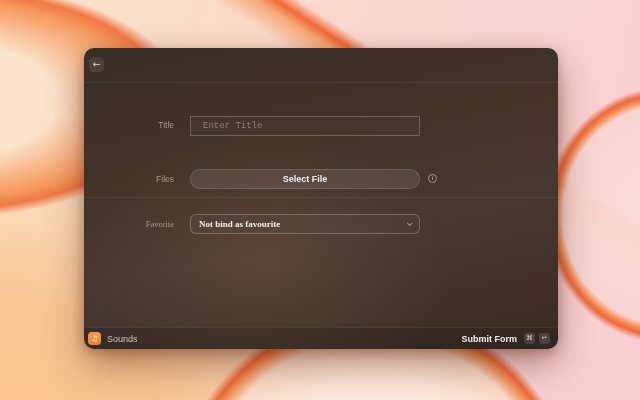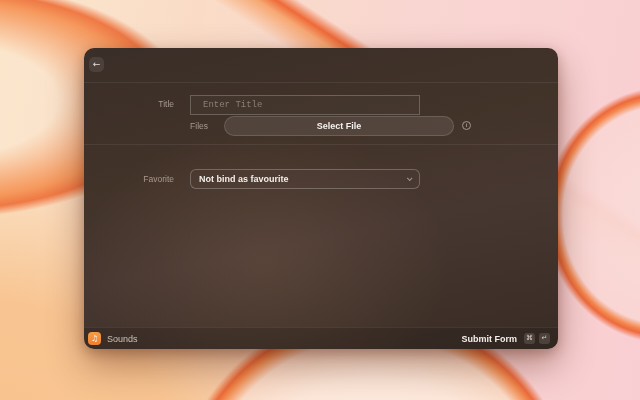--- a/index.html
+++ b/index.html
@@ -79,23 +79,23 @@
   .form-row { display: flex; align-items: center; }
   .form-label {
     width: 106px; flex: none;
     padding-right: 16px;
     text-align: right;
     font-size: 8.5px; color: #a89a8f;
     line-height: 20px;
   }
   .form-control { width: 230px; flex: none; position: relative; }
 
-  .row-title { margin-top: 10px; }
-  .row-files { margin-top: 0; padding-left: 34px; }
-  .row-favorite { margin-top: 24px; }
+  .row-title { margin-top: 31px; }
+  .row-files { margin-top: 32px; }
+  .row-favorite { margin-top: 16px; font-family: Liberation Serif, serif; }
 
   .text-input {
     width: 100%; height: 20px;
     background: rgba(255,255,255,.02);
     border: 1px solid rgba(255,255,255,.22);
     border-radius: 0;
     padding: 0 12px;
     font-size: 9px; color: #f3efec;
     font-family: Liberation Mono, monospace;
     outline: none;

